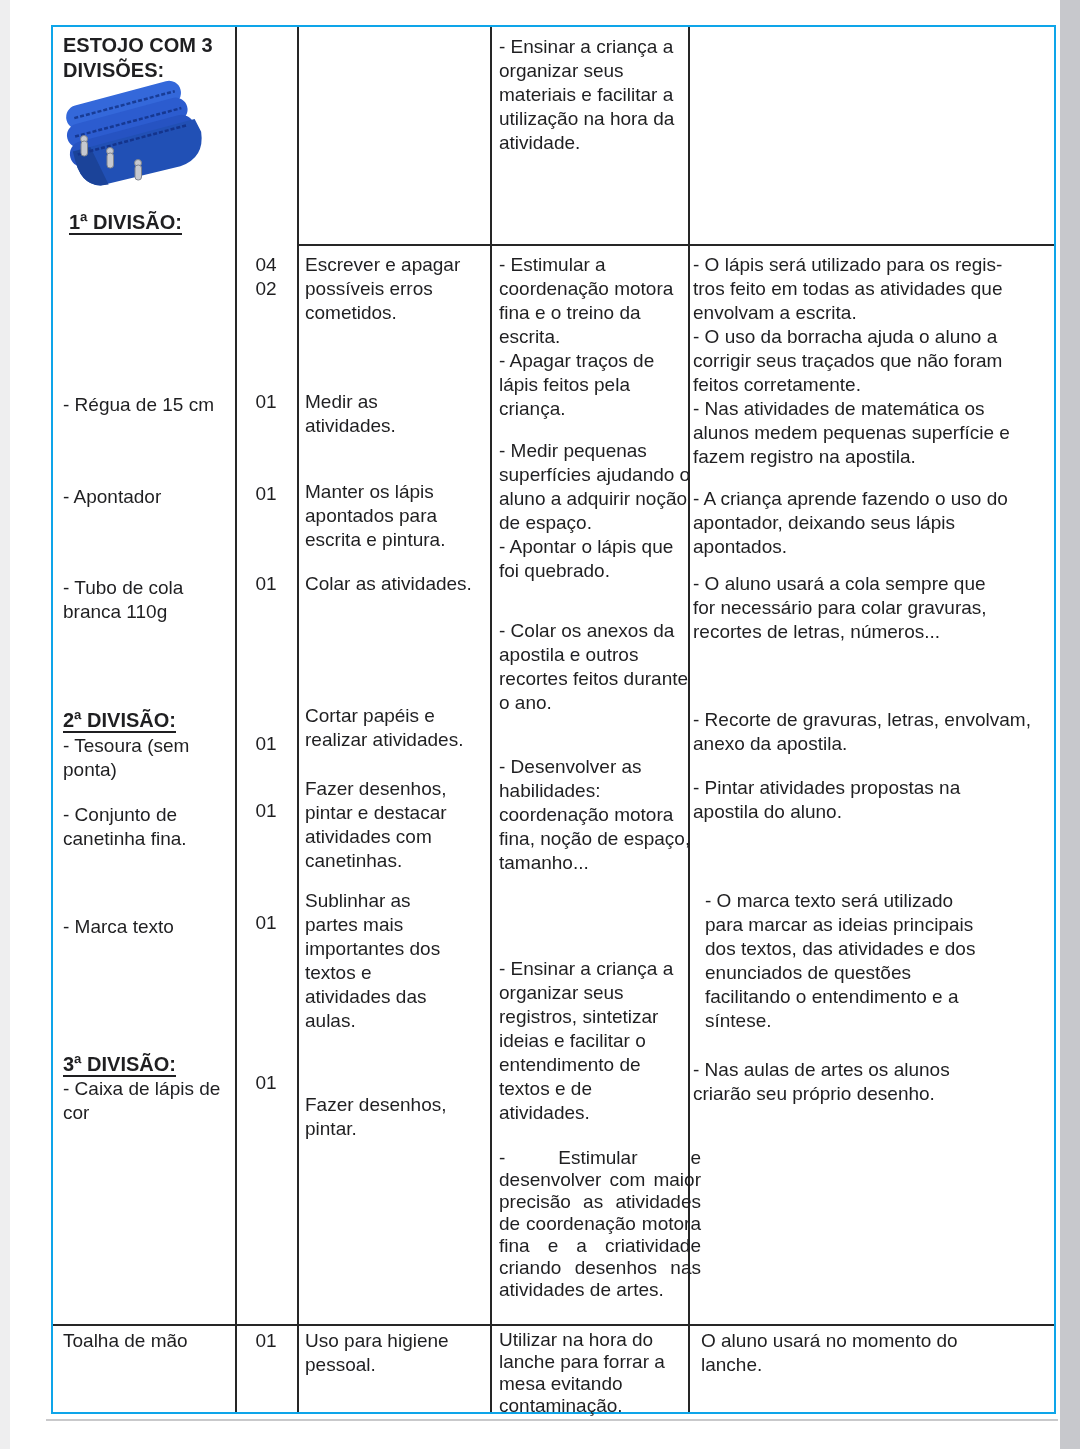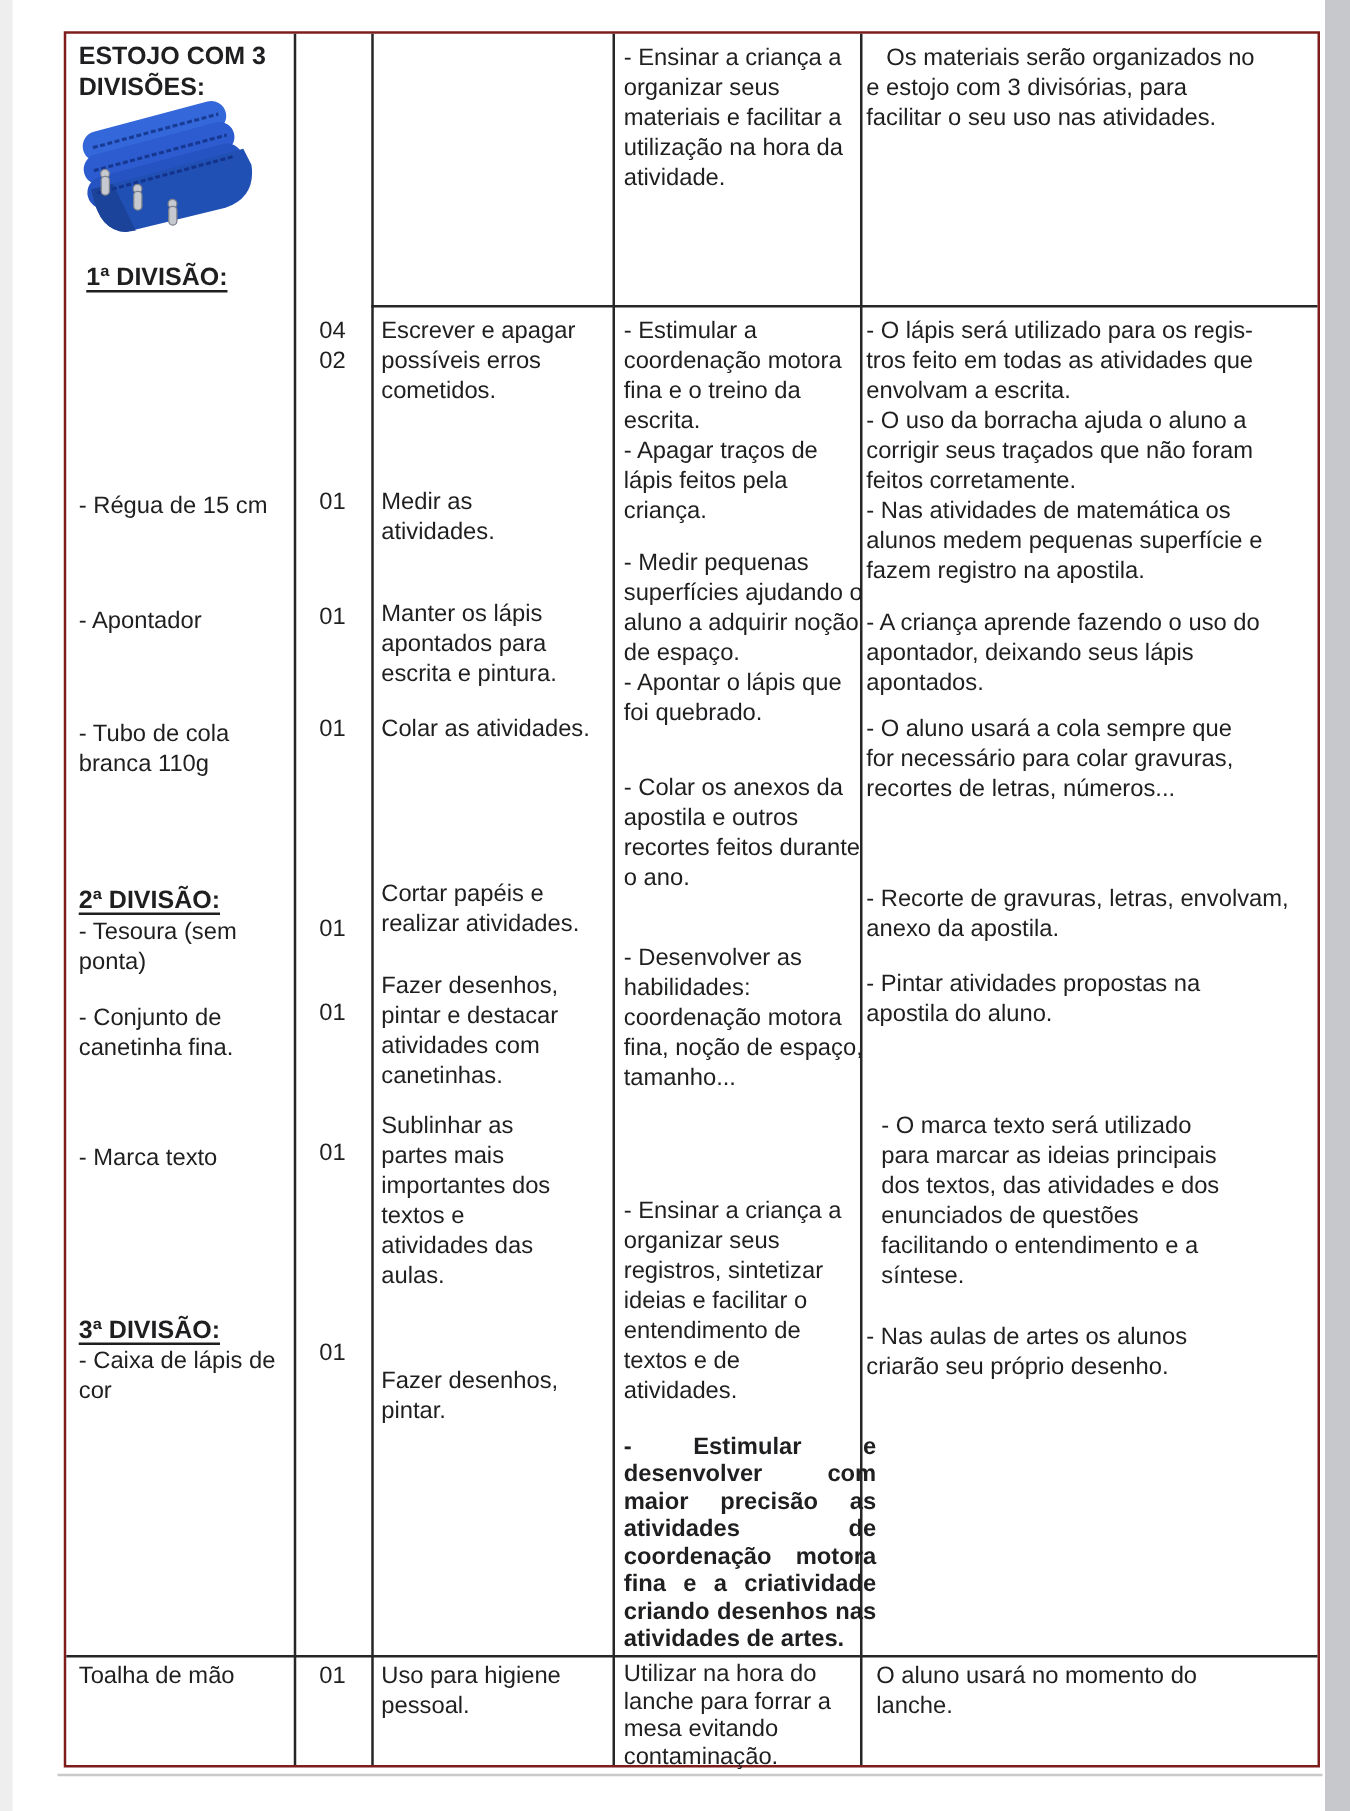--- a/index.html
+++ b/index.html
@@ -6,33 +6,33 @@
   .page{
     position:relative;width:1080px;height:1449px;background:#ffffff;
     font-family:"Liberation Sans","DejaVu Sans",sans-serif;color:#1f1f21;
     overflow:hidden;
   }
   .edge-left{position:absolute;left:0;top:0;width:10px;height:100%;background:#eeeeef;}
   .edge-right{position:absolute;left:1060px;top:0;width:20px;height:100%;background:#c7c8cc;}
   .scan-artifact{position:absolute;left:46px;top:1419px;width:1012px;height:2px;background:#c9c9cb;}
   .frame{
     position:absolute;left:51px;top:25px;width:1005px;height:1389px;
-    border:2px solid #7f1d1d;box-sizing:border-box;background:#ffffff;
+    border:2px solid #0ea5e9;box-sizing:border-box;background:#ffffff;
   }
   .vline{position:absolute;top:0;bottom:0;width:2px;background:#262626;}
   .hline{position:absolute;height:2px;background:#262626;}
   .blk{
     position:absolute;white-space:pre-line;
     font-size:19px;line-height:24px;
   }
   .heading{font-weight:bold;font-size:20px;line-height:25px;white-space:pre-line;position:absolute;}
   .division{font-weight:bold;font-size:20px;line-height:25px;position:absolute;
     text-decoration:underline;text-decoration-thickness:2px;text-underline-offset:4px;}
   .qty{left:182px;width:62px;text-align:center;}
-  .justify{text-align:justify;line-height:22px;white-space:normal;font-weight:bold;}
+  .justify{text-align:justify;line-height:22px;white-space:normal;}
   .tight{line-height:22px;}
   .indent-first{text-indent:16px;}
   .case-svg{position:absolute;left:6px;top:50px;}
 </style>
 </head>
 <body>
 
 <div class="page">
   <div class="edge-left"></div>
   <div class="edge-right"></div>
@@ -149,23 +149,20 @@
 tamanho...</div>
     <div class="blk" style="left:446px;top:930px;width:200px">- Ensinar a criança a
 organizar seus
 registros, sintetizar
 ideias e facilitar o
 entendimento de
 textos e de
 atividades.</div>
     <div class="blk justify" style="left:446px;top:1120px;width:202px">- Estimular e desenvolver com maior precisão as atividades de coordenação motora fina e a criatividade criando desenhos nas atividades de artes.</div>
 
-    <div class="blk indent-first" style="left:640px;top:8px;width:362px">Os materiais serão organizados no
-e estojo com 3 divisórias, para
-facilitar o seu uso nas atividades.</div>
     <div class="blk" style="left:640px;top:460px;width:365px">- A criança aprende fazendo o uso do
 apontador, deixando seus lápis
 apontados.</div>
     <div class="blk" style="left:640px;top:226px;width:365px">- O lápis será utilizado para os regis-
 tros feito em todas as atividades que
 envolvam a escrita.
 - O uso da borracha ajuda o aluno a
 corrigir seus traçados que não foram
 feitos corretamente.
 - Nas atividades de matemática os

